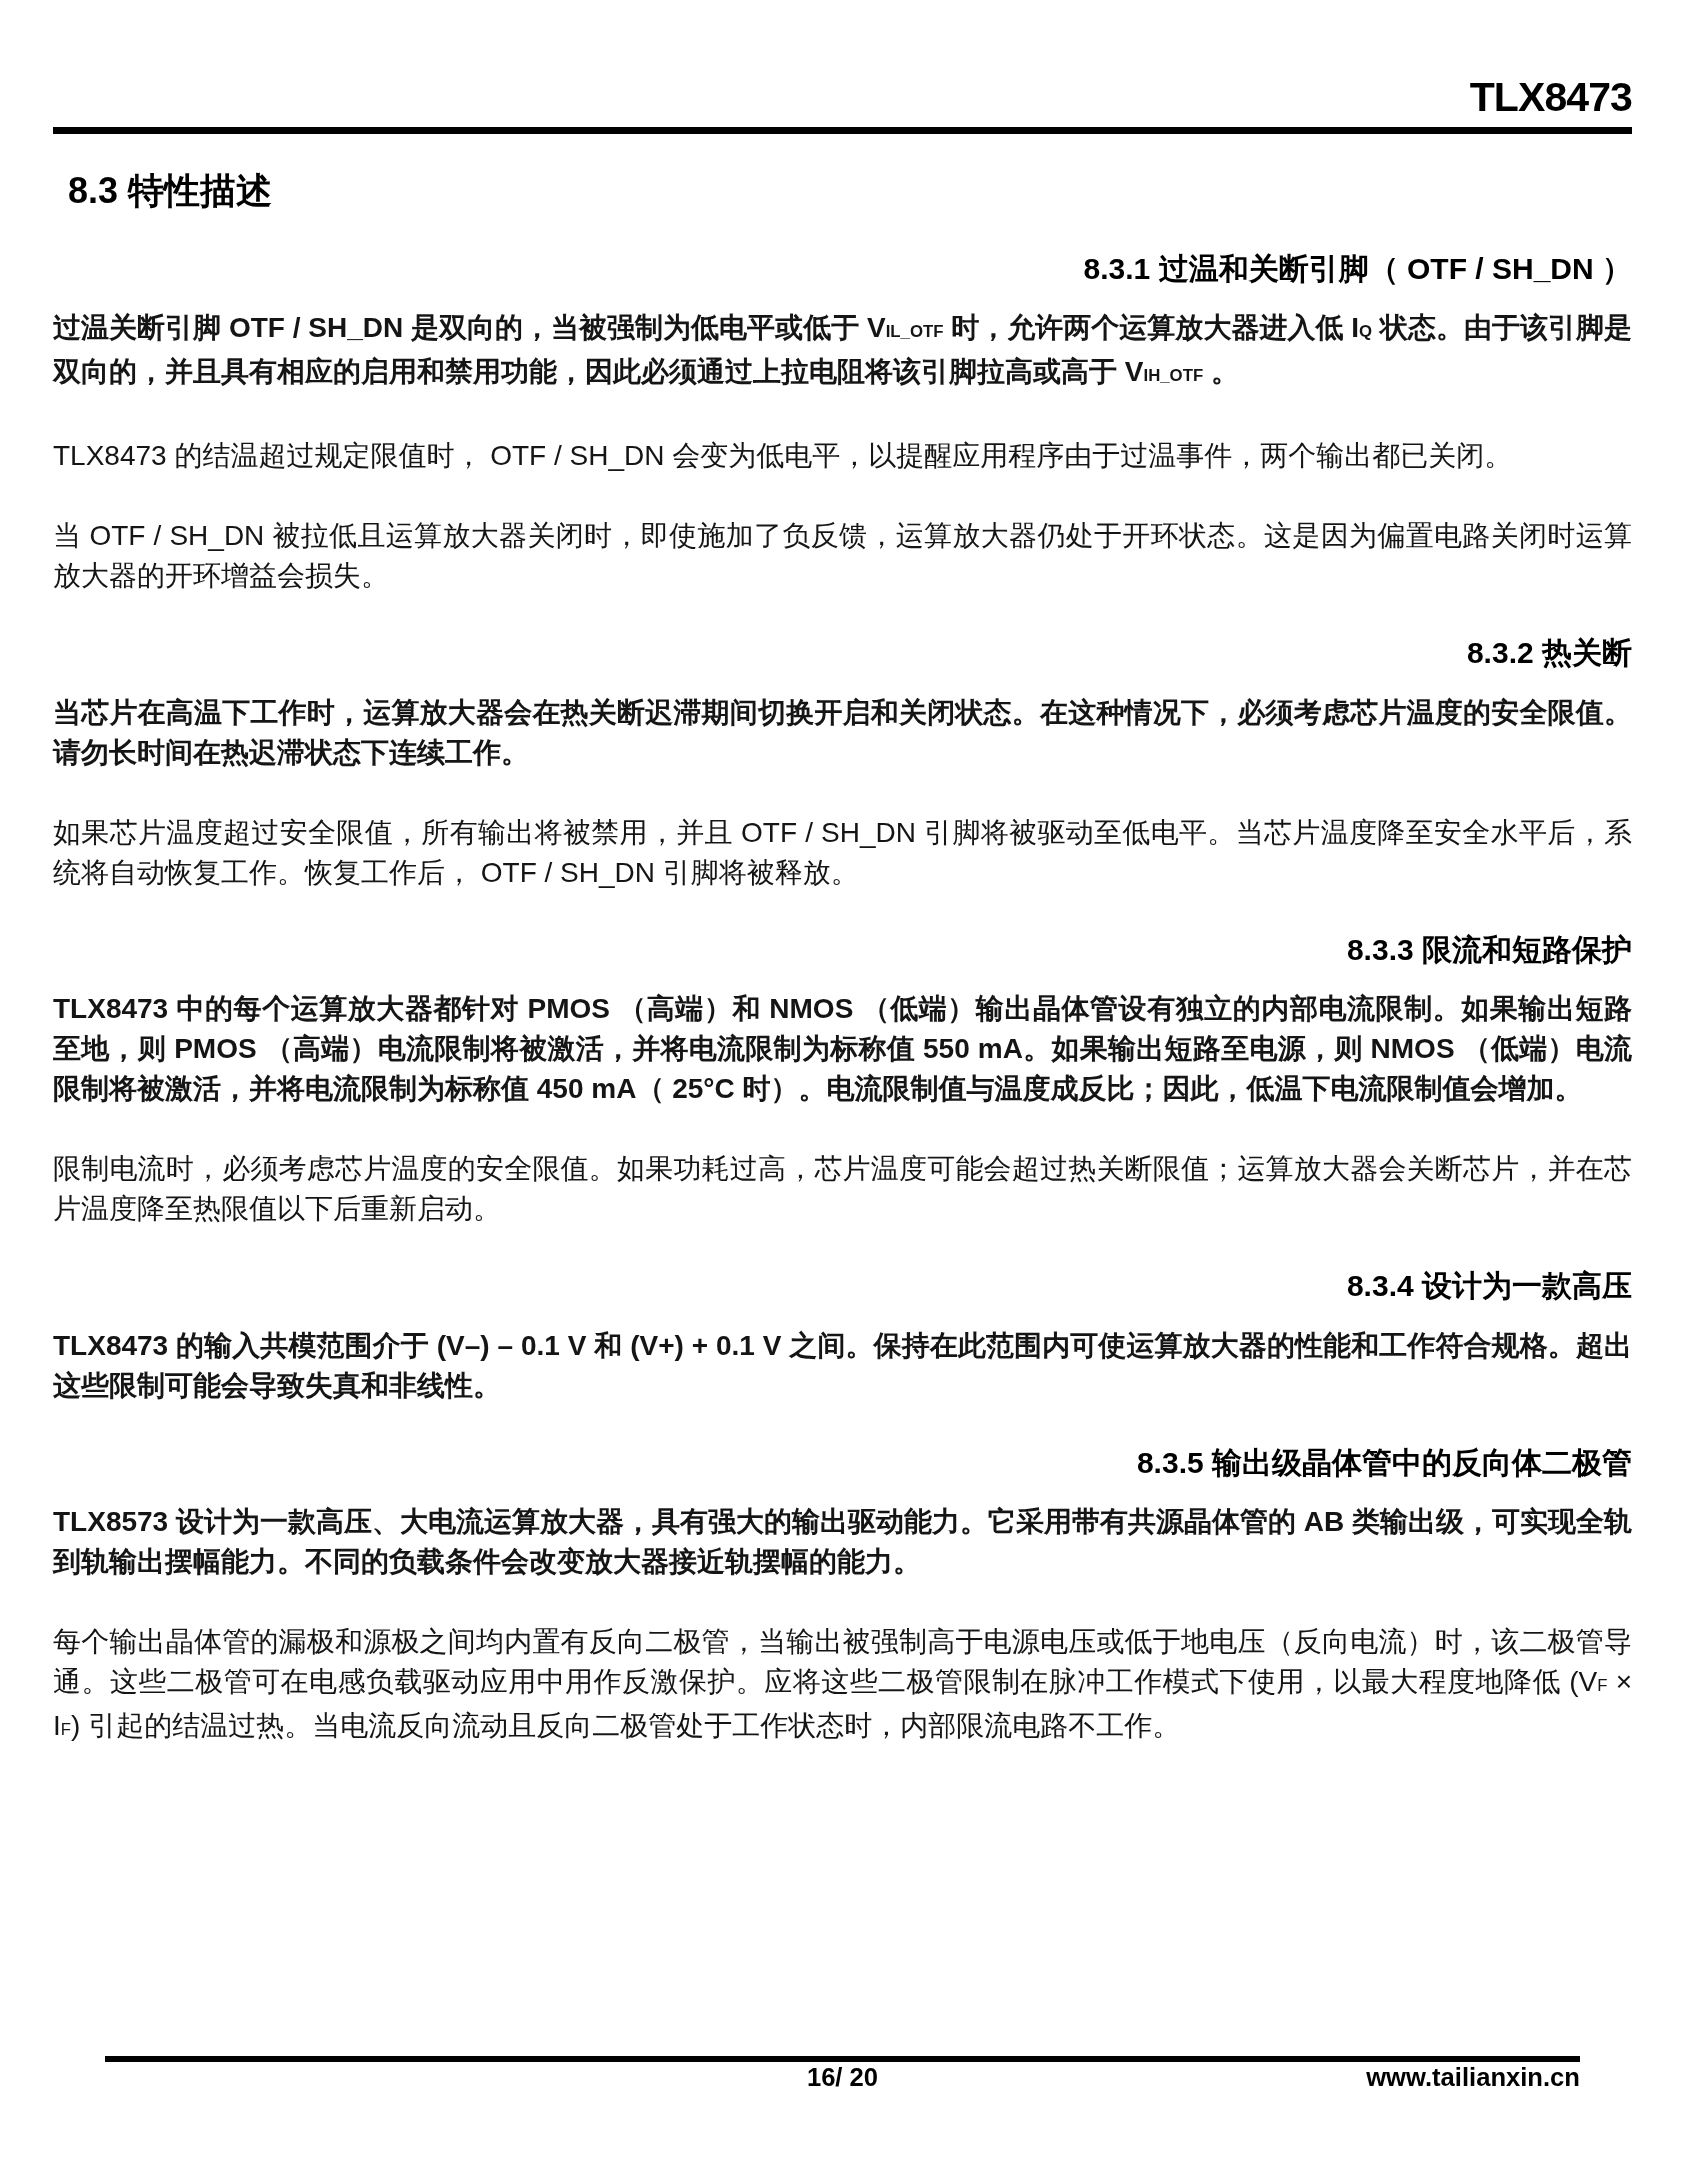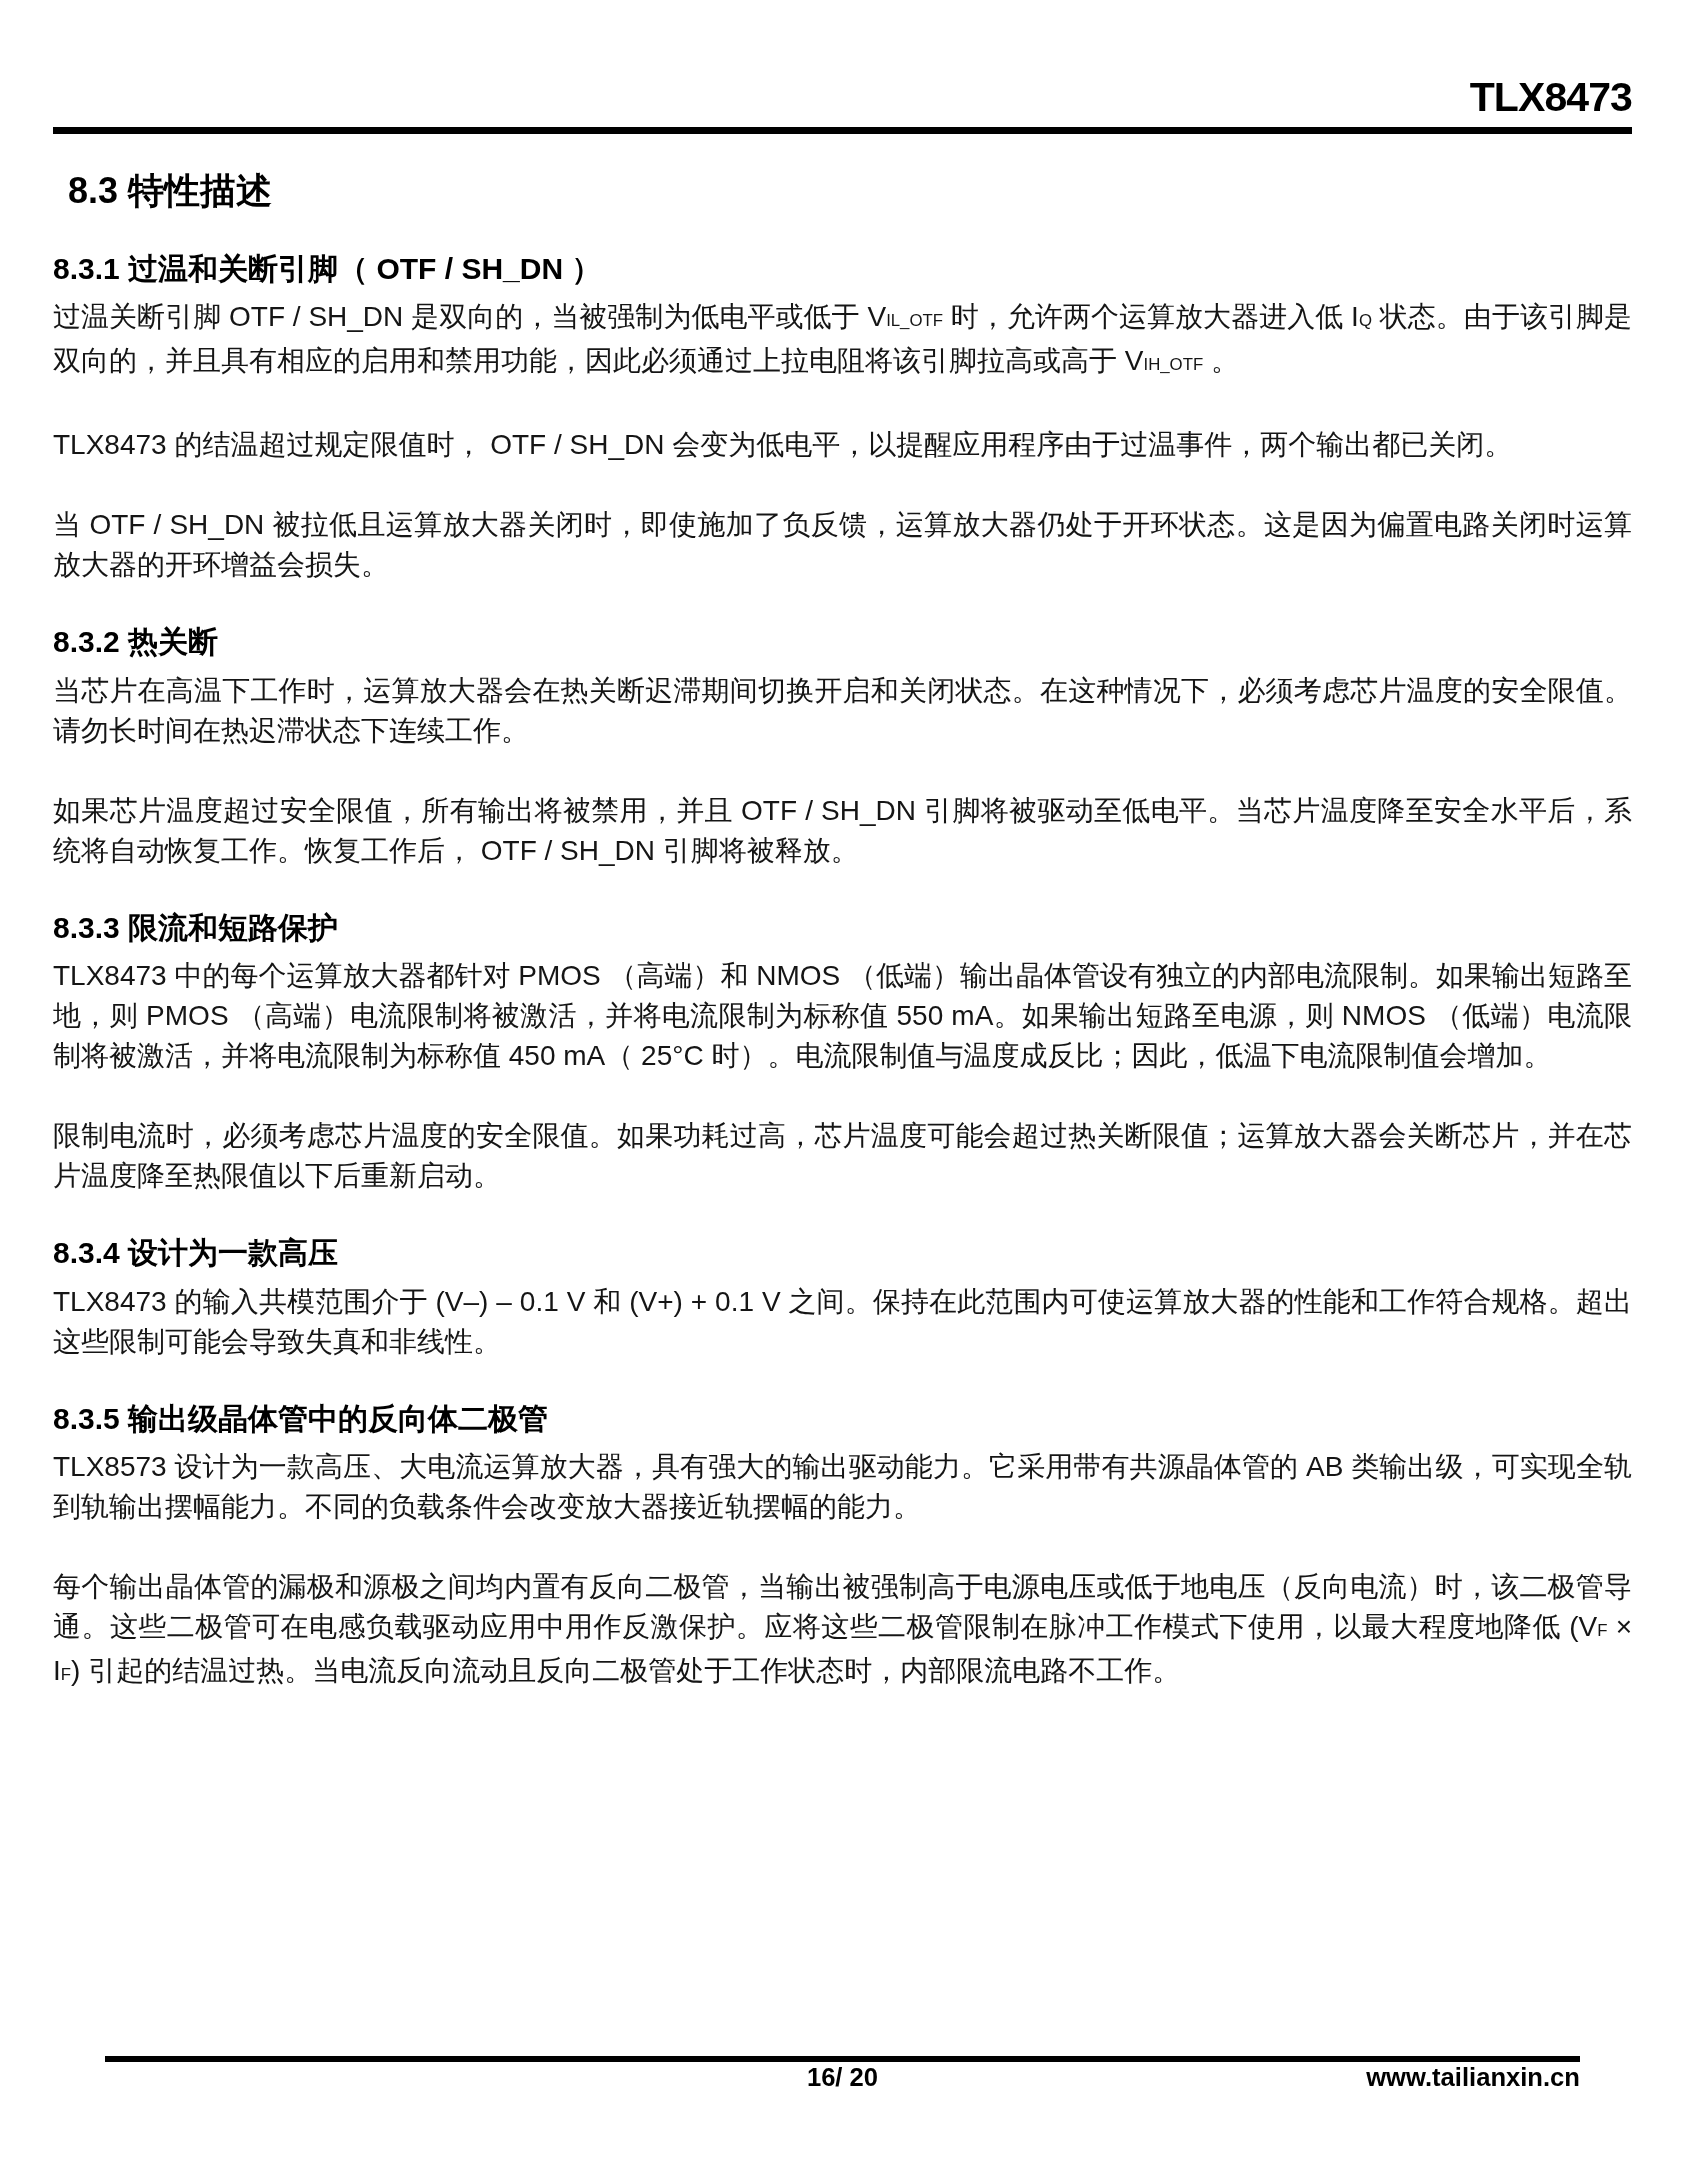--- a/index.html
+++ b/index.html
@@ -36,29 +36,30 @@
     color: #000000;
     margin: 36px 0 0 15px;
     line-height: 1.15;
   }
   .doc-body h2 {
     font-size: 30px;
     font-weight: 700;
     color: #000000;
     margin: 38px 0 0 0;
     line-height: 1.25;
+    text-align: right;
   }
   .doc-body p {
     font-size: 28px;
     line-height: 40px;
     margin: 40px 0 0 0;
     text-align: justify;
     color: #151515;
   }
-  .doc-body h1 + p, .doc-body h2 + p { margin-top: 10px; }
+  .doc-body h1 + p, .doc-body h2 + p { margin-top: 21px; font-weight: bold; }
   .sub {
     font-size: 0.60em;
     letter-spacing: 0;
   }
   
   .doc-footer {
     position: absolute;
     left: 105px;
     right: 105px;
     top: 2056px;

